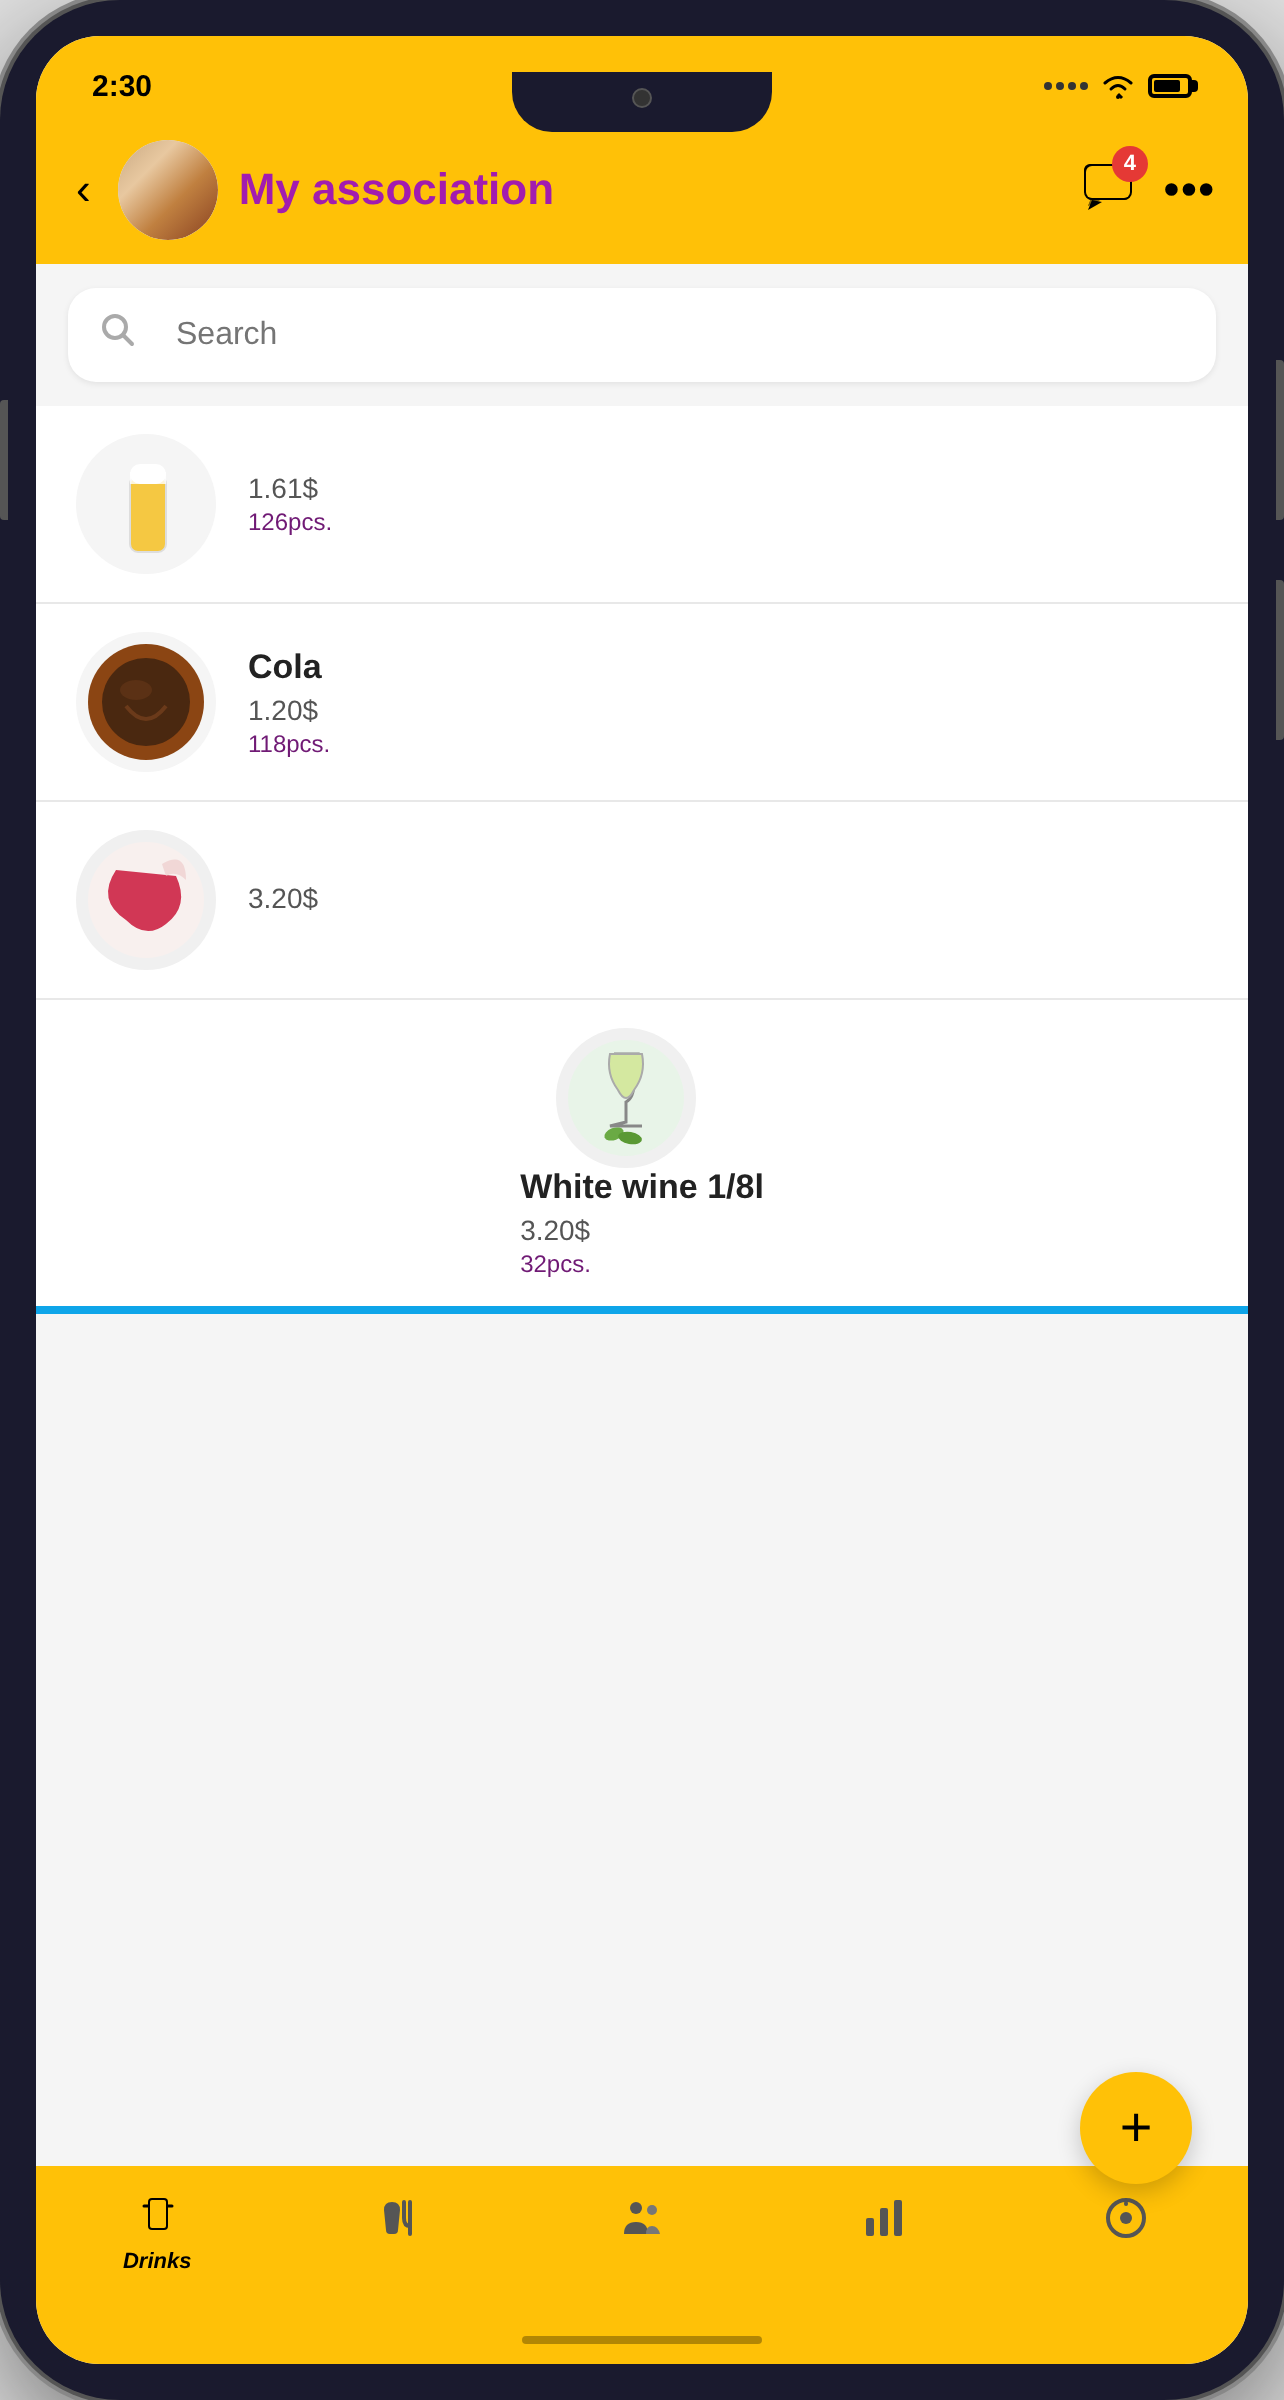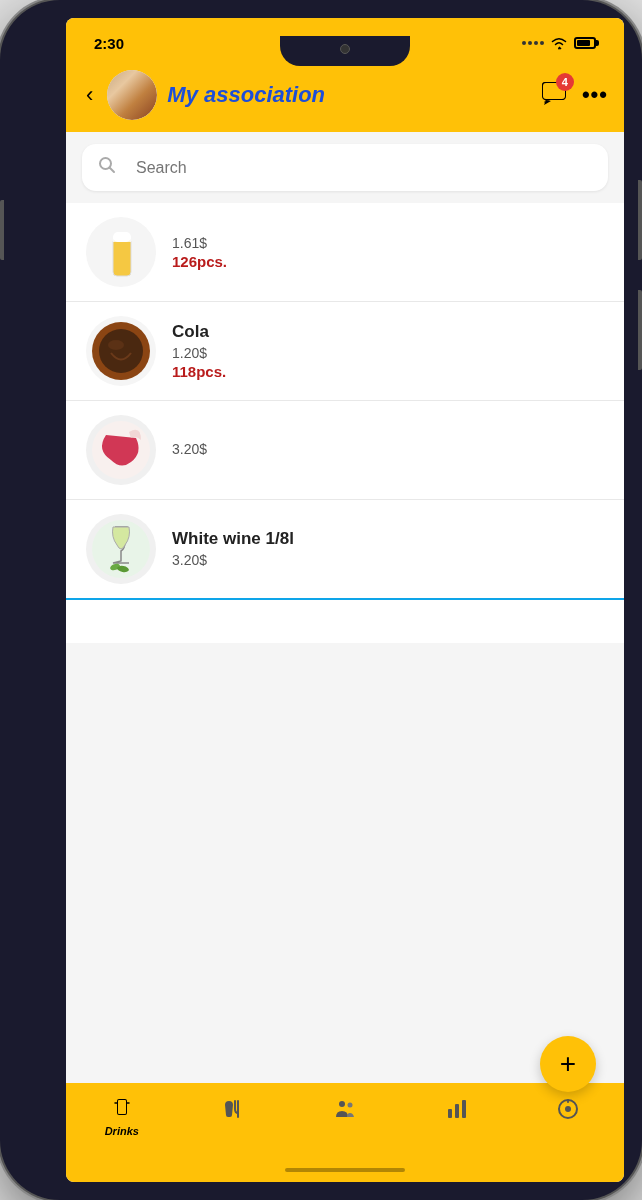--- a/index.html
+++ b/index.html
@@ -22,26 +22,25 @@
       overflow: hidden;
       box-shadow: 0 0 0 2px #555, 0 0 0 4px #888, 0 20px 60px rgba(0,0,0,0.5);
     }
 
     .phone-screen {
       position: absolute;
       top: 18px;
       left: 18px;
       right: 18px;
       bottom: 18px;
-      border-radius: 8px;
+      border-radius: 32px;
       overflow: hidden;
       background: #f2f2f2;
       display: flex;
       flex-direction: column;
-      margin-left: 48px;
     }
 
     
     .status-bar {
       background: #FFC107;
       padding: 12px 28px 6px;
       display: flex;
       justify-content: space-between;
       align-items: center;
       min-height: 44px;
@@ -143,23 +142,22 @@
 
     .avatar-img {
       width: 100%; height: 100%;
       background: linear-gradient(135deg, #c8a882 0%, #e8c8a0 30%, #c08040 60%, #884020 100%);
       border-radius: 50%;
     }
 
     .header-title {
       font-size: 22px;
       font-weight: 700;
-      color: #1d4ed8;
+      color: #a21caf;
       flex: 1;
-      font-style: italic;
     }
 
     .header-actions {
       display: flex;
       align-items: center;
       gap: 14px;
     }
 
     .notification-btn {
       position: relative;
@@ -235,21 +233,22 @@
     .product-item {
       display: flex;
       align-items: center;
       padding: 14px 20px;
       border-bottom: 1px solid #e8e8e8;
       cursor: pointer;
       background: #fff;
     }
 
     .product-item:last-child {
-      border-bottom: 2px solid #0ea5e9;
+      border-bottom: 4px solid #0ea5e9;
+      flex-direction: column;
     }
 
     .product-thumb {
       width: 70px; height: 70px;
       border-radius: 50%;
       background: #f0f0f0;
       flex-shrink: 0;
       display: flex; align-items: center; justify-content: center;
       overflow: hidden;
       margin-right: 16px;
@@ -266,23 +265,22 @@
       margin-bottom: 3px;
     }
 
     .product-price {
       font-size: 14px;
       color: #555;
       margin-bottom: 2px;
     }
 
     .product-qty {
-      font-size: 15px;
-      color: #b91c1c;
-      font-weight: bold;
+      font-size: 12px;
+      color: #701a75;
     }
 
     
     .fab {
       position: absolute;
       bottom: 90px;
       right: 28px;
       width: 56px; height: 56px;
       background: #FFC107;
       border-radius: 50%;
@@ -530,20 +528,21 @@
               <path d="M24 8 L36 8 L34 22 Q34 30 30 32 L30 42 L22 44 L38 44" stroke="#888" stroke-width="1.5" fill="none"></path>
               <path d="M22 8 Q20 18 26 26 Q28 30 30 30 Q32 30 34 26 Q40 18 38 8 Z" fill="#d4e8a0" stroke="#aaa" stroke-width="1"></path>
 
               <ellipse cx="24" cy="48" rx="5" ry="3" fill="#6aaa44" transform="rotate(-20, 24, 48)"></ellipse>
               <ellipse cx="32" cy="50" rx="6" ry="3" fill="#5a9934" transform="rotate(10, 32, 50)"></ellipse>
             </svg>
           </div>
           <div class="product-info">
             <div class="product-name">White wine 1/8l</div>
             <div class="product-price">3.20$</div>
+            <div class="product-qty">32pcs.</div>
           </div>
         </div>
 
       </div>
 
       <div style="flex:1; min-height: 120px; background: #f5f5f5;"></div>
     </div>
 
     <div class="fab">
       <span>+</span>

